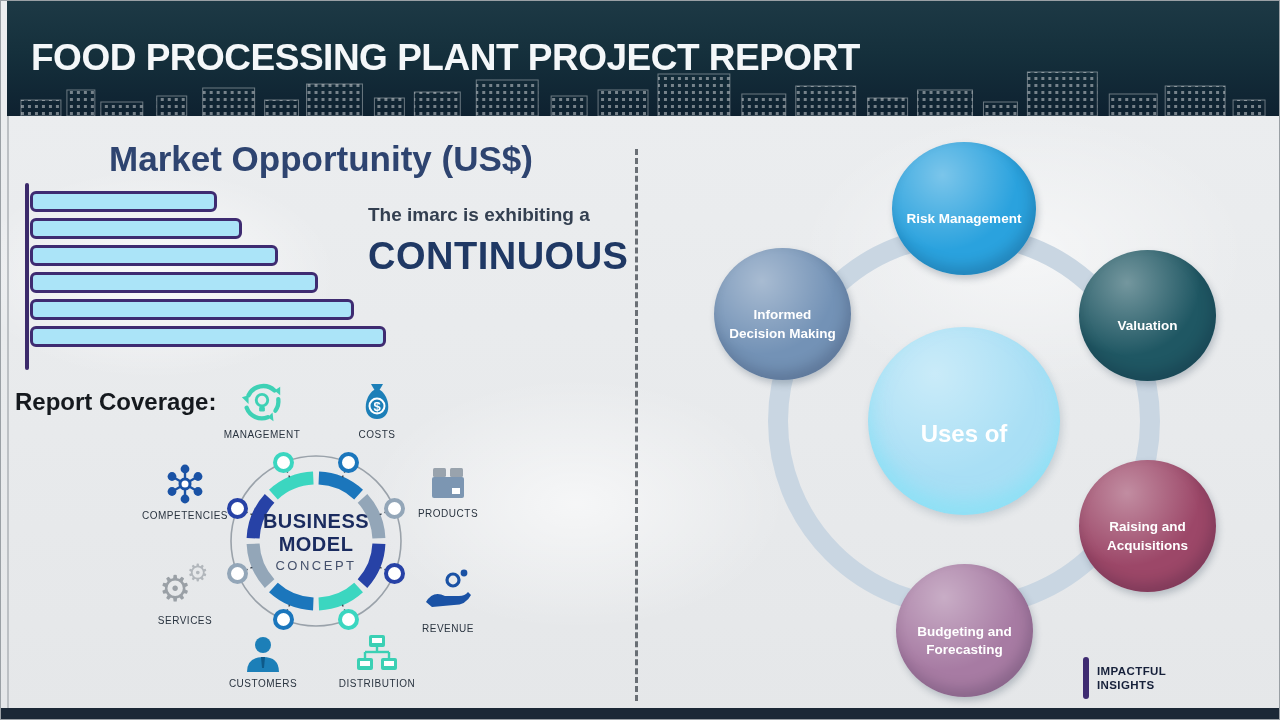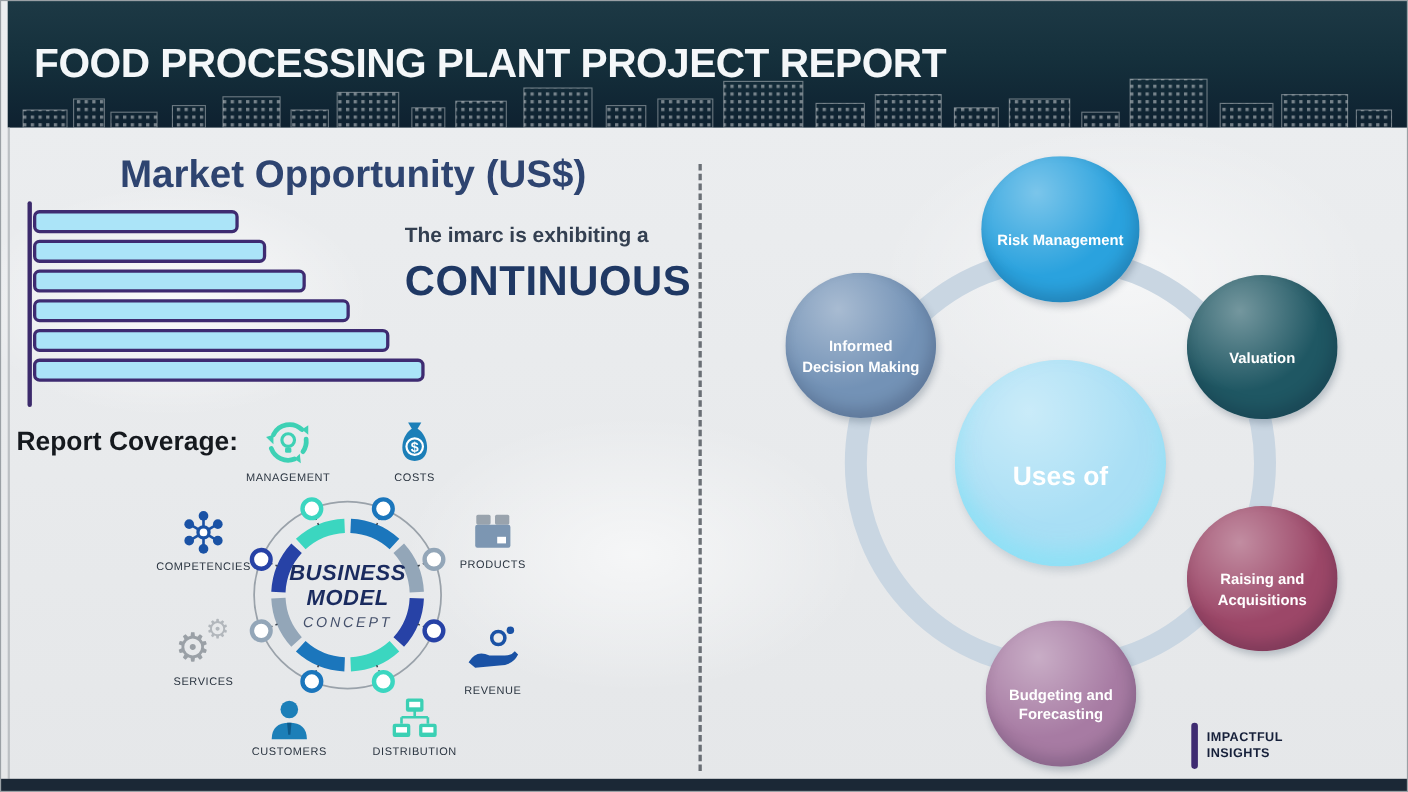--- a/index.html
+++ b/index.html
@@ -35,21 +35,21 @@
   #rc-title{position:absolute;left:14px;top:387px;font-size:24px;font-weight:bold;color:#15191e;}
   .cov{position:absolute;width:120px;display:flex;flex-direction:column;align-items:center;gap:4px;}
   .cov .lbl{font-size:10px;letter-spacing:.5px;color:#2a3440;text-align:center;white-space:nowrap;}
   #bm-ring{position:absolute;left:220px;top:445px;width:190px;height:190px;}
   .seg{fill:none;stroke-width:13;}
   .seg-teal{stroke:#3bd6c0;} .seg-blue{stroke:#1b76bc;}
   .seg-gray{stroke:#93a6b8;} .seg-navy{stroke:#2742a6;}
   .node{fill:#ffffff;stroke-width:4;}
   .dot-line{stroke:#3a4450;stroke-width:1.4;stroke-dasharray:2,3;}
   #bm-center{position:absolute;left:220px;top:445px;width:190px;height:190px;
-             display:flex;flex-direction:column;align-items:center;justify-content:center;text-align:center;font-style:italic;}
+             display:flex;flex-direction:column;align-items:center;justify-content:center;text-align:center;}
   #bm-center .big{font-size:20px;font-weight:bold;color:#1a2b5f;line-height:1.15;letter-spacing:.5px;}
   #bm-center .small{font-size:13px;color:#44506b;letter-spacing:2.5px;margin-top:2px;}
   
   #divider{position:absolute;left:634px;top:148px;height:552px;width:0;border-left:3px dashed #4b5158;opacity:.8;}
   
   #cm-ringsvg{position:absolute;left:650px;top:130px;width:630px;height:580px;}
   .bubble{position:absolute;border-radius:50%;display:flex;align-items:center;justify-content:center;
           text-align:center;color:#fff;font-weight:bold;font-size:13.5px;line-height:1.35;
           box-shadow:2px 4px 7px rgba(40,60,80,.25), inset -4px -8px 14px rgba(0,0,30,.18);}
   .bubble .txt{padding:0 14px;margin-top:21px;}

